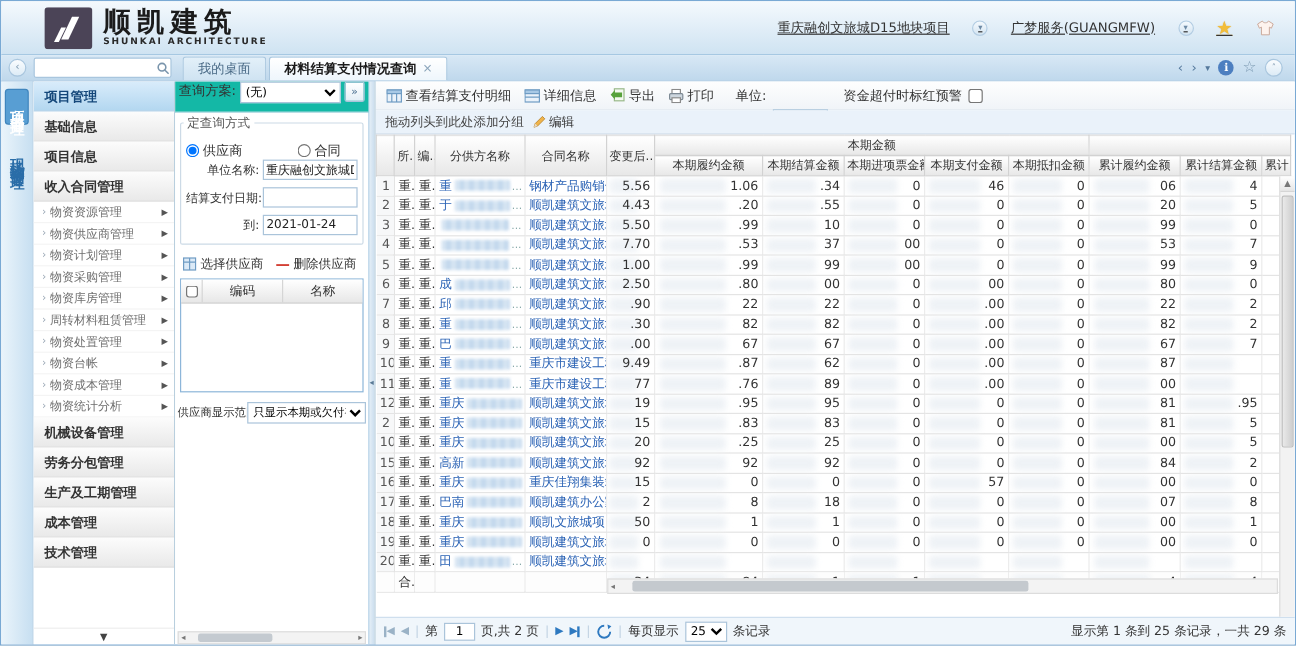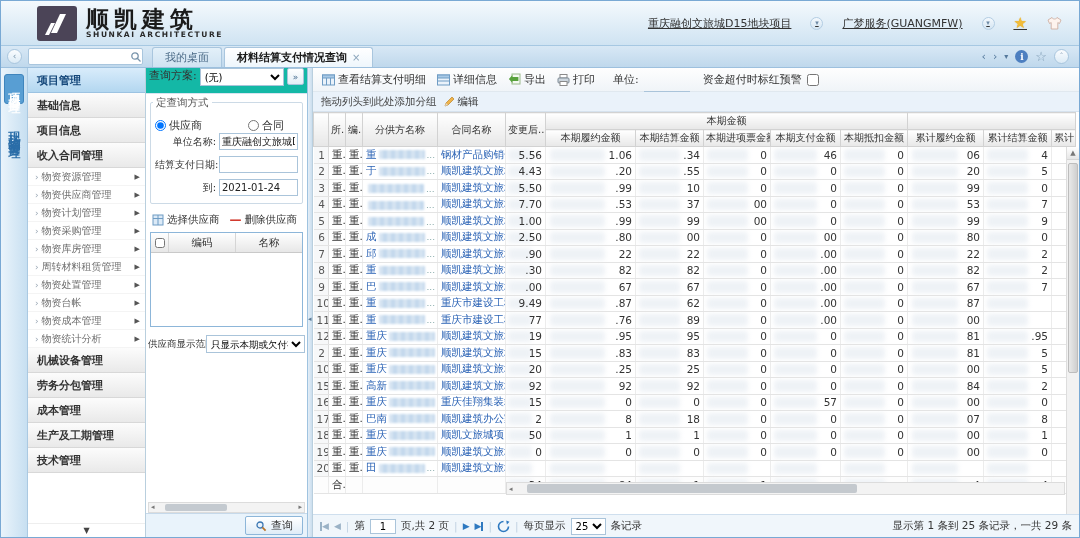--- a/index.html
+++ b/index.html
@@ -254,24 +254,24 @@
           <span>物资统计分析</span>
           <span class="arr">▶</span>
         </div>
         <div class="sb-item header">
           <span>机械设备管理</span>
         </div>
         <div class="sb-item header">
           <span>劳务分包管理</span>
         </div>
         <div class="sb-item header">
+          <span>生产及工期管理</span>
+        </div>
+        <div class="sb-item header">
           <span>成本管理</span>
-        </div>
-        <div class="sb-item header">
-          <span>生产及工期管理</span>
         </div>
         <div class="sb-item header">
           <span>技术管理</span>
         </div>
         <div class="sb-footer">▼</div>
       </div>
 
     <div class="qpanel">
       <div class="qp-plan">
         <span>查询方案:</span>
@@ -334,29 +334,20 @@
       <div class="qp-range">
         <span class="qp-lab">供应商显示范围:</span>
         <select><option>只显示本期或欠付有值</option></select>
       </div>
 
       <div class="qp-filler"></div>
       <div class="qp-hscroll">
         <span class="a" style="left:2px;">◂</span>
         <span class="thumb"></span>
         <span class="a" style="right:2px;">▸</span>
-      </div>
-      <div class="qp-bottom">
-        <span class="btn-query">
-          <svg class="ic" width="12" height="12" viewBox="0 0 12 12">
-            <circle cx="5" cy="5" r="3" fill="#eaf2fa" stroke="#3a76b2" stroke-width="1.3"></circle>
-            <line x1="7.4" y1="7.4" x2="10.6" y2="10.6" stroke="#b8742a" stroke-width="1.8"></line>
-          </svg>
-          <span>查询</span>
-        </span>
       </div>
     </div>
 
     <div class="splitter">
         <span class="sa">◂</span>
       </div>
 
     <div class="main">
       <div class="toolbar">
         <span class="tbtn">

